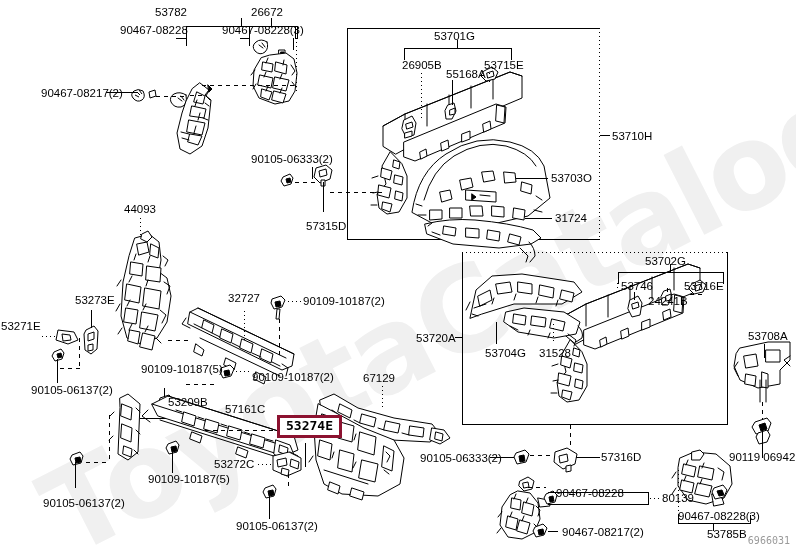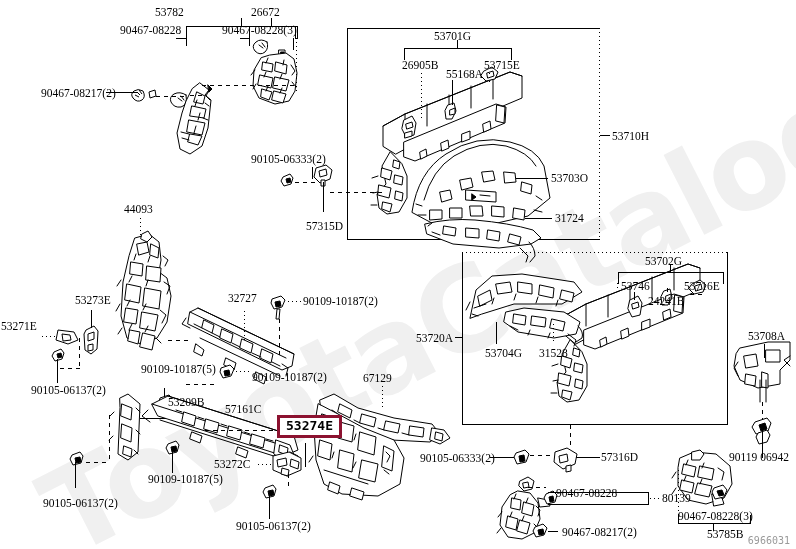--- a/index.html
+++ b/index.html
@@ -33,21 +33,21 @@
     white-space:nowrap;
     transform:rotate(-27deg);
     transform-origin:left top;
     left:40px; top:400px;
   }
 
   
   .lbl{
     position:absolute;
     z-index:6;
-    font-family:Liberation Serif, serif;
+    font-family:Liberation Sans, sans-serif;
     font-size:11.5px;
     line-height:12px;
     color:#000;
     white-space:nowrap;
     letter-spacing:0px;
   }
 
   
   .chip{
     position:absolute;

